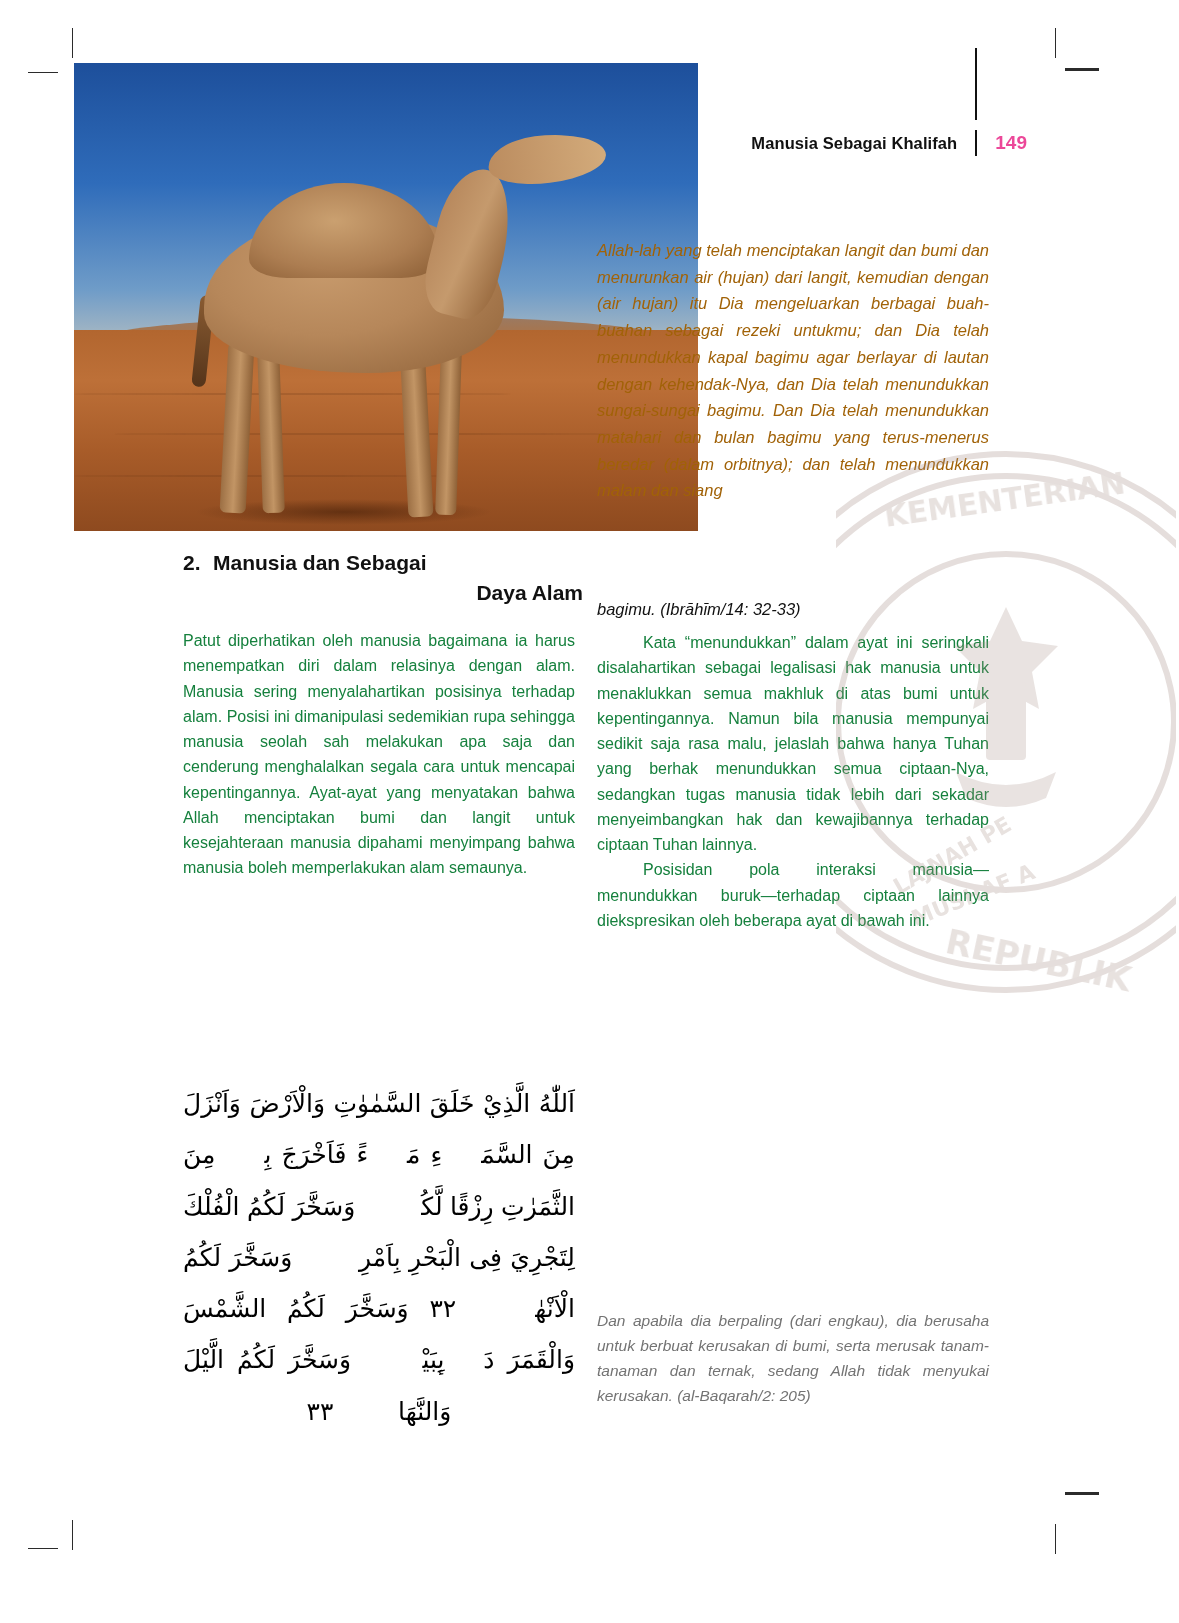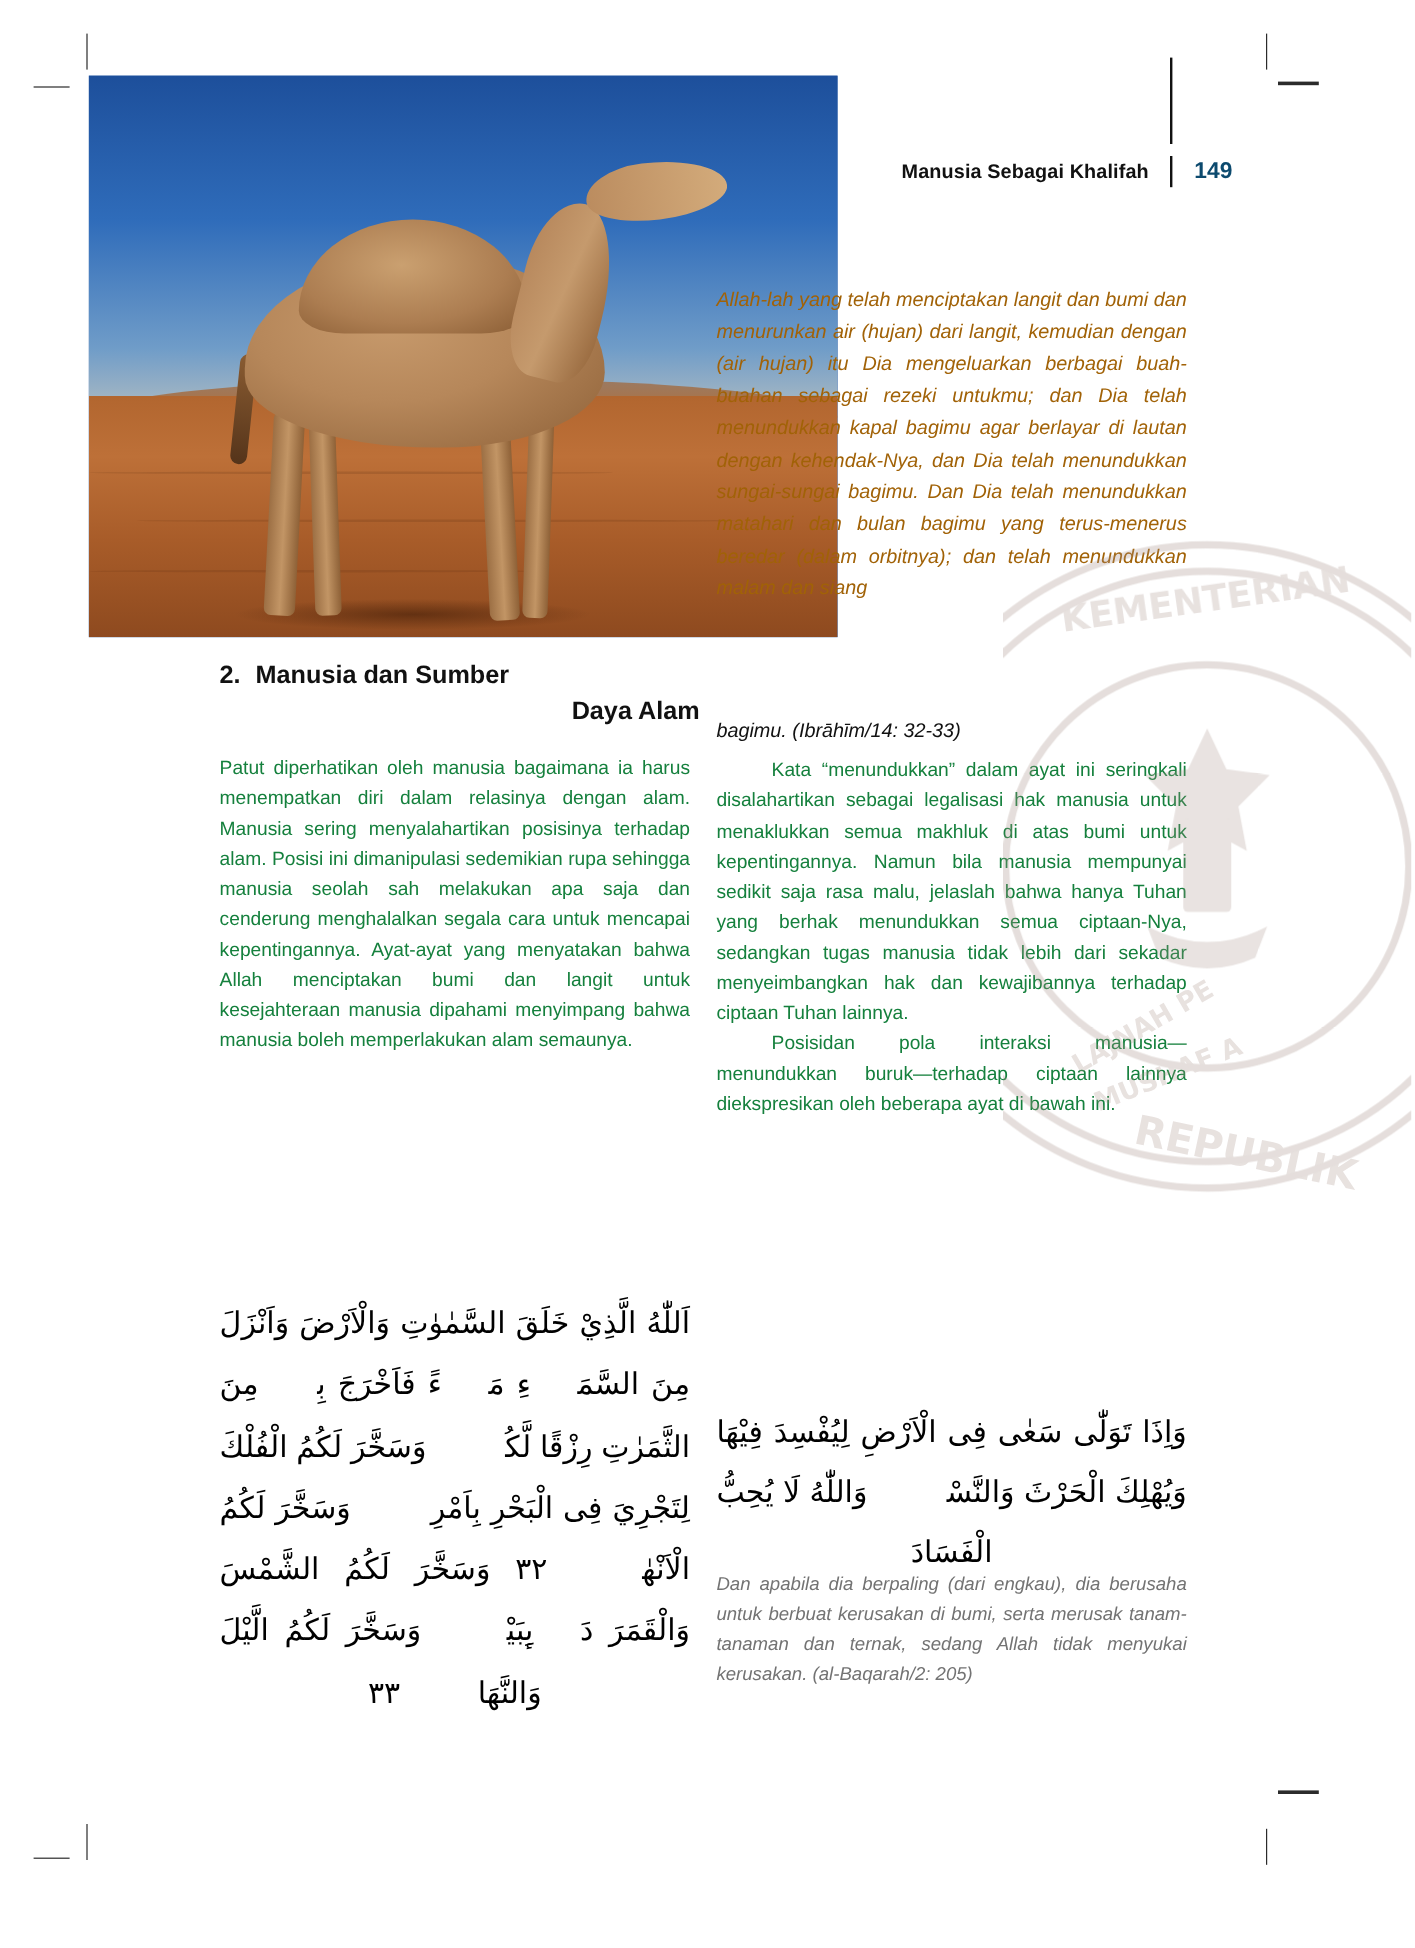--- a/index.html
+++ b/index.html
@@ -50,21 +50,21 @@
   }
   .header-rule {
     width: 2px;
     height: 26px;
     background: #111;
   }
   .header-page {
     font-size: 19px;
     font-weight: bold;
     padding-left: 18px;
-    color: #0c4a6e;
+    color: #ec4899;
   }
   .header-bar-top {
     position: absolute;
     top: 48px;
     left: 975px;
     width: 2px;
     height: 72px;
     background: #111;
   }
 
@@ -301,31 +301,30 @@
     <p class="quote-italic">Allah-lah yang telah menciptakan langit dan bumi dan menurunkan air (hujan) dari langit, kemudian dengan (air hujan) itu Dia mengeluarkan berbagai buah-buahan sebagai rezeki untukmu; dan Dia telah menundukkan kapal bagimu agar berlayar di lautan dengan kehendak-Nya, dan Dia telah menundukkan sungai-sungai bagimu. Dan Dia telah menundukkan matahari dan bulan bagimu yang terus-menerus beredar (dalam orbitnya); dan telah menundukkan malam dan siang</p>
   </div>
   <div class="quote-tail">bagimu. (Ibrāhīm/14: 32-33)</div>
 
   <div style="position:absolute; left:597px; top:630px; width:392px;">
     <p class="body indent">Kata “menundukkan” dalam ayat ini seringkali disalahartikan sebagai legalisasi hak manusia untuk menaklukkan semua makhluk di atas bumi untuk kepentingannya. Namun bila manusia mempunyai sedikit saja rasa malu, jelaslah bahwa hanya Tuhan yang berhak menundukkan semua ciptaan-Nya, sedangkan tugas manusia tidak lebih dari sekadar menyeimbangkan hak dan kewajibannya terhadap ciptaan Tuhan lainnya.</p>
     <p class="body indent">Posisidan pola interaksi manusia—menundukkan buruk—terhadap ciptaan lainnya diekspresikan oleh beberapa ayat di bawah ini.</p>
   </div>
 
   <div class="section-heading">
-    <span class="num">2.</span><span>Manusia dan Sumber</span>
+    <span class="num">2.</span><span>Manusia dan Sebagai</span>
     <span class="txt-line2">Daya Alam</span>
   </div>
 
   <div class="col-left">
     <p class="body">Patut diperhatikan oleh manusia bagaimana ia harus menempatkan diri dalam relasinya dengan alam. Manusia sering menyalahartikan posisinya terhadap alam. Posisi ini dimanipulasi sedemikian rupa sehingga manusia seolah sah melakukan apa saja dan cenderung menghalalkan segala cara untuk mencapai kepentingannya. Ayat-ayat yang menyatakan bahwa Allah menciptakan bumi dan langit untuk kesejahteraan manusia dipahami menyimpang bahwa manusia boleh memperlakukan alam semaunya.</p>
   </div>
 
   <div class="arabic arabic-left">اَللّٰهُ الَّذِيْ خَلَقَ السَّمٰوٰتِ وَالْاَرْضَ وَاَنْزَلَ مِنَ السَّمَاۤءِ مَاۤءً فَاَخْرَجَ بِهٖ مِنَ الثَّمَرٰتِ رِزْقًا لَّكُمْۚ وَسَخَّرَ لَكُمُ الْفُلْكَ لِتَجْرِيَ فِى الْبَحْرِ بِاَمْرِهٖۚ وَسَخَّرَ لَكُمُ الْاَنْهٰرَۚ ٣٢ وَسَخَّرَ لَكُمُ الشَّمْسَ وَالْقَمَرَ دَاۤىِٕبَيْنِۚ وَسَخَّرَ لَكُمُ الَّيْلَ وَالنَّهَارَۚ ٣٣</div>
 
-  <div class="arabic arabic-right">وَاِذَا تَوَلّٰى سَعٰى فِى الْاَرْضِ لِيُفْسِدَ فِيْهَا وَيُهْلِكَ الْحَرْثَ وَالنَّسْلَۗ وَاللّٰهُ لَا يُحِبُّ الْفَسَادَ</div>
 
   <div class="trans-right">Dan apabila dia berpaling (dari engkau), dia berusaha untuk berbuat kerusakan di bumi, serta merusak tanam-tanaman dan ternak, sedang Allah tidak menyukai kerusakan. (al-Baqarah/2: 205)</div>
 
   <div class="stamp">
     <svg width="340" height="580" viewBox="0 0 340 580" xmlns="http://www.w3.org/2000/svg">
       <g fill="none" stroke="#a8928a" stroke-width="6">
         <circle cx="170" cy="290" r="268"></circle>
         <circle cx="170" cy="290" r="246"></circle>
         <circle cx="170" cy="290" r="168"></circle>
       </g>

